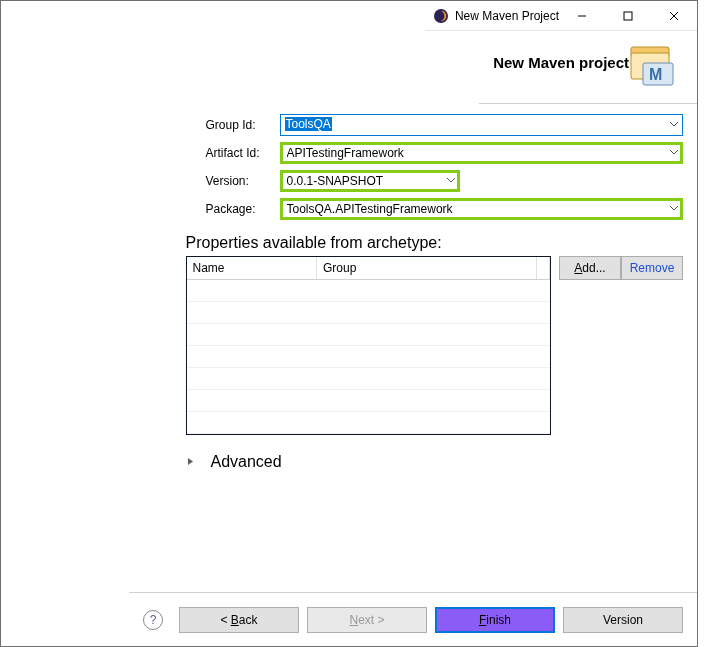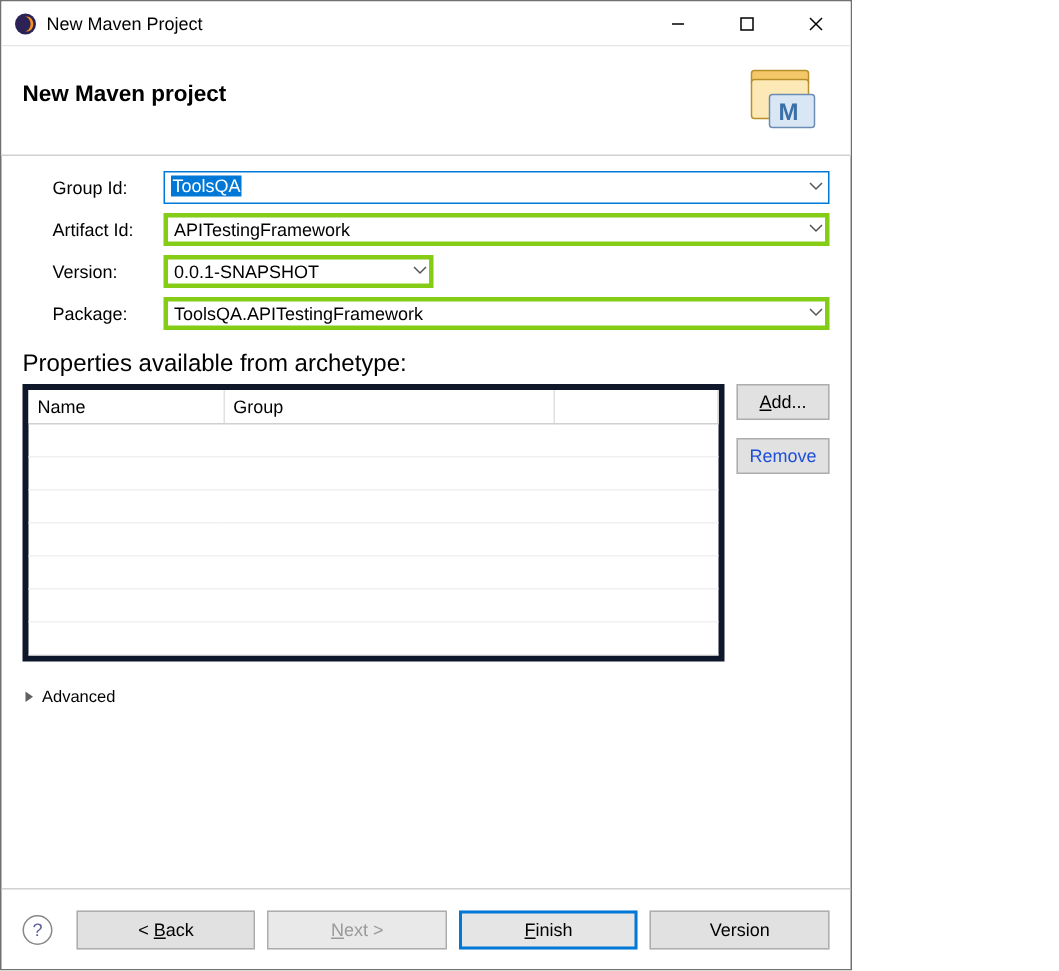--- a/index.html
+++ b/index.html
@@ -1,51 +1,51 @@
 <!DOCTYPE html>
 <html><head>
 <meta charset="utf-8">
 <style>
   * { box-sizing: border-box; font-family: "Segoe UI", Tahoma, sans-serif; }
   html,body { margin:0; padding:0; background:#fff; }
-  .window { width:568px; height:647px; border:1px solid #707070; display:flex; flex-direction:column; background:#fff; }
+  .window { width:698px; height:647px; border:1px solid #707070; display:flex; flex-direction:column; background:#fff;align-items:flex-end; }
   .titlebar { height:30px; display:flex; align-items:center; background:#fff; border-bottom:1px solid #e5e5e5; }
   .titlebar .ticon { width:16px; height:16px; margin:0 6px 0 8px; display:inline-block; }
   .titlebar .title { flex:1; font-size:12px; color:#000; }
   .titlebar .wbtn { width:46px; height:30px; display:flex; align-items:center; justify-content:center; font-size:12px; }
   .banner { display:flex; align-items:center; padding:12px 14px 16px 14px; border-bottom:1px solid #d0d0d0; background:#fff; }
   .banner-text { flex:1; }
   .banner-title { font-size:15px; font-weight:600; margin:0 0 6px 0; }
   .banner-sub { font-size:12px; color:#333; margin:0 0 0 8px; }
   .banner-icon { width:46px; height:44px; margin-right:8px; }
   .form { padding:10px 14px 0 14px; flex:1; display:flex; flex-direction:column; overflow:hidden; }
   .row { display:flex; align-items:center; margin-bottom:6px;margin-left:20px; }
   .row label { width:74px; font-size:12px; color:#000; }
   .combo { flex:1; position:relative;border-radius:11px; }
   .combo input { width:100%; height:22px; padding:1px 18px 1px 4px; font-size:12px; border:3px solid #84cc16; outline:none; background:#fff; }
   .combo .drop { position:absolute; right:3px; top:3px; }
   .combo.focused input { border:1px solid #0078d7; }
   .sel { background:#0078d7; color:#fff; padding:0 1px; }
   .combo.short { flex:0 0 180px; }
   .props-label { font-size:16px; margin:8px 0 4px 0; }
   .props-area { display:flex; gap:8px; }
-  .table-wrap { border:4px solid #0f172a; flex:1; background:#fff; }
+  .table-wrap { border:1px solid #0f172a; flex:1; background:#fff; }
   table { border-collapse:collapse; width:100%; }
   th { text-align:left; font-weight:400; font-size:12px; padding:3px 6px; background:#fff; border-right:1px solid #e1e1e1; border-bottom:1px solid #d0d0d0; height:22px; }
   td { border-bottom:1px solid #f0f0f0; height:22px; }
-  .side-btns { display:flex; flex-direction:column; gap:12px; }
+  .side-btns { display:flex; flex-direction:row; gap:0; }
   .side-btns button { width:62px; height:24px; font-size:12px; background:#e1e1e1; border:1px solid #adadad; color:#000; }
   .side-btns button:disabled { color:#1d4ed8; }
-  .advanced { font-size:11px; margin:18px 0 0 0; display:flex; align-items:center; gap:4px; cursor:default; }
+  .advanced { font-size:16px; margin:18px 0 0 0; display:flex; align-items:center; gap:16px; cursor:default; }
   .footer { border-top:1px solid #d0d0d0; height:54px; display:flex; align-items:center; padding:0 14px; gap:8px; }
   .footer .help { width:20px; height:20px; border:1px solid #888; border-radius:50%; display:flex; align-items:center; justify-content:center; font-size:12px; color:#5c5c9e; }
   .footer .spacer { flex:1; }
   .footer button { width:120px; height:26px; font-size:12px; background:#e1e1e1; border:1px solid #adadad; color:#000; }
   .footer button:disabled { color:#9a9a9a; background:#e9e9e9; }
-  .footer button.primary { border:2px solid #0078d7; background:#e5e5e5; }
+  .footer button.primary { border:2px solid #0078d7; background:#8b5cf6; }
   svg { display:block; }
   .u { text-decoration:underline; }
 </style>
 </head>
 <body>
 
 <div class="window">
 
   <div class="titlebar">
     <span class="ticon">

